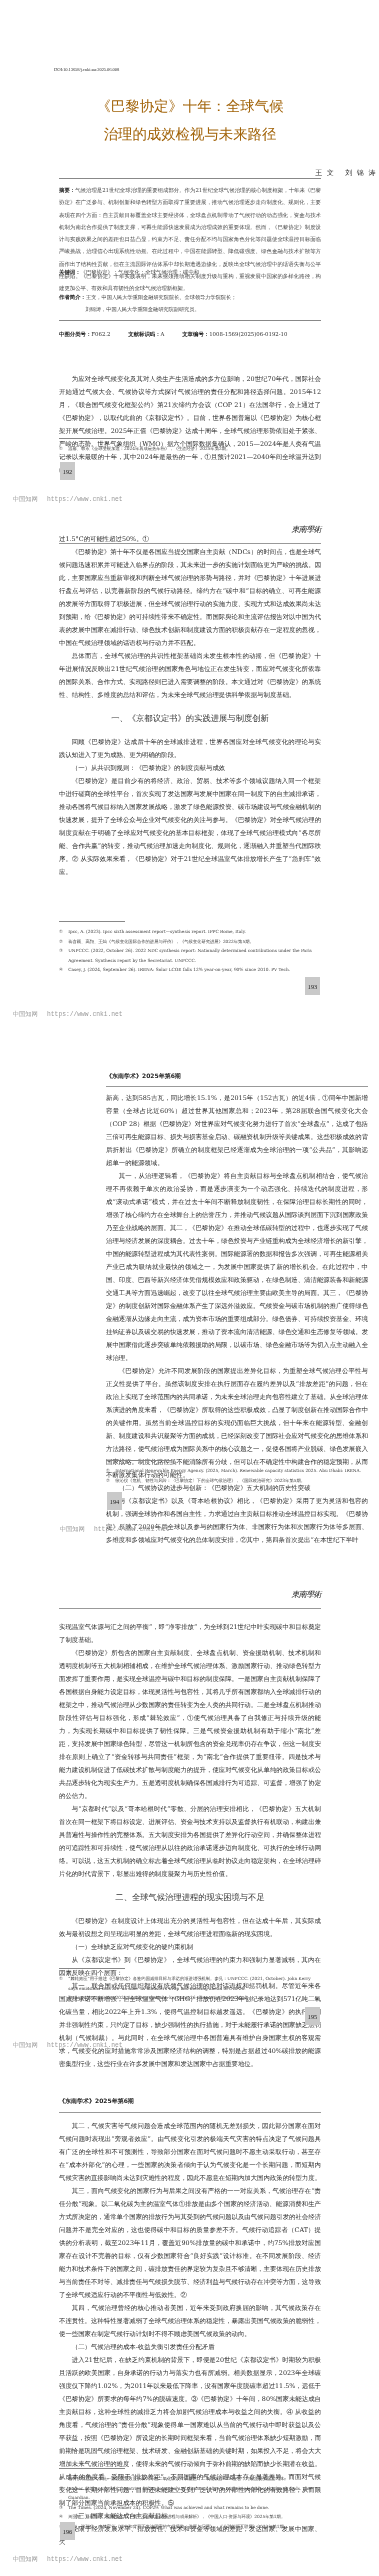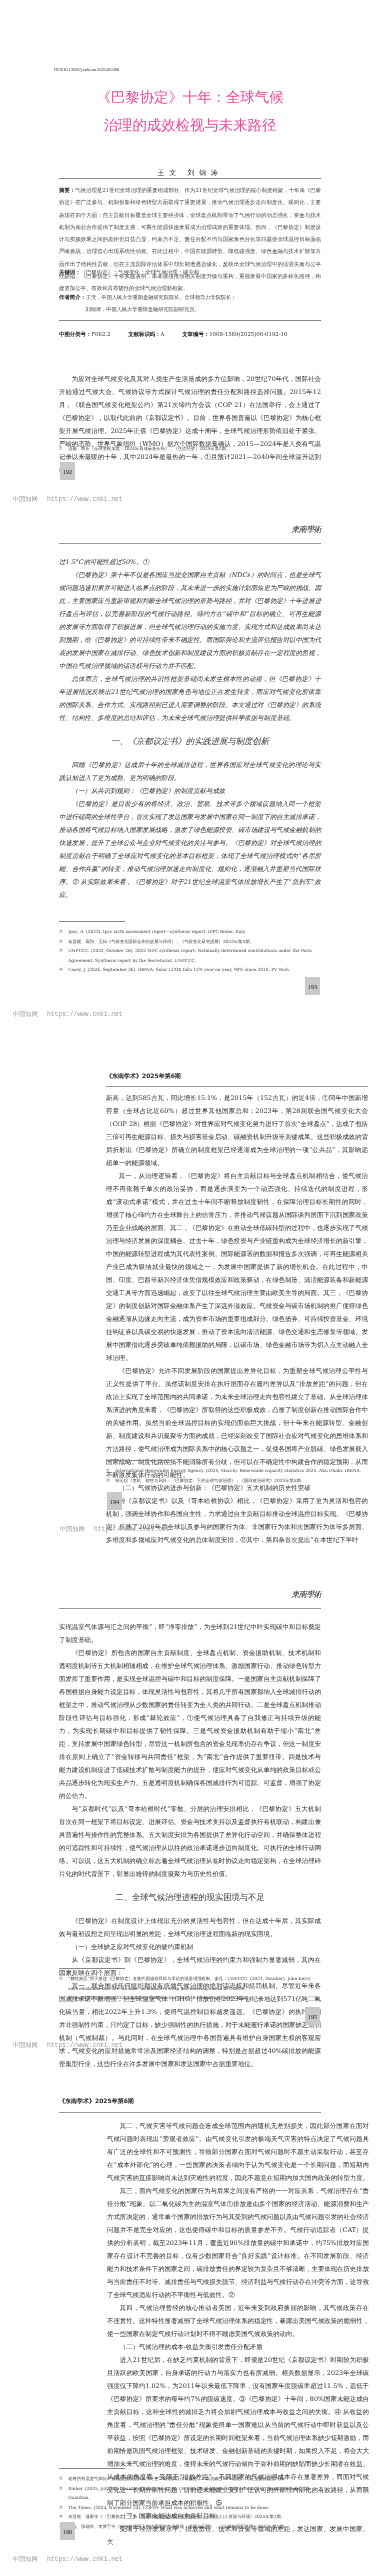--- a/index.html
+++ b/index.html
@@ -9,22 +9,22 @@
     height: 2576px;
     position: relative;
     overflow: hidden;
     font-family: "DejaVu Serif", "Liberation Serif", serif;
     color: #222;
   }
   .page { position: absolute; left: 0; width: 380px; }
   .content { position: absolute; left: 59px; width: 262px; }
 
   .doi { position: absolute; left: 54px; top: 67px; font-size: 4.6px; color: #333; font-family: "Liberation Serif", serif; letter-spacing: -0.1px; }
-  .title { position: absolute; left: 0; width: 380px; top: 83px; text-align: center; font-family: "DejaVu Sans", sans-serif; font-size: 14.4px; line-height: 28px; color: #ec4899; font-weight: normal; }
-  .authors { position: absolute; left: 0; width: 380px; top: 168px; text-align: center; font-size: 7px; color: #333; letter-spacing: 4.6px; }
+  .title { position: absolute; left: 0; width: 380px; top: 92px; text-align: center; font-family: "DejaVu Sans", sans-serif; font-size: 14.4px; line-height: 28px; color: #a16207; font-weight: normal; }
+  .authors { position: absolute; left: 0; width: 380px; top: 168px; text-align: right; font-size: 7px; color: #333; letter-spacing: 4.6px; }
   .rule { position: absolute; left: 59px; width: 262px; height: 0.6px; background: #888; }
   .rule.thick { height: 1.2px; background: #999; }
 
   .abstract { position: absolute; left: 59px; width: 262px; top: 184px; font-size: 5.4px; line-height: 12.3px; color: #444; text-align: justify; }
   .lbl { font-family: "DejaVu Sans", sans-serif; font-weight: bold; color: #222; font-size: 5.4px; }
   .kw { position: absolute; left: 59px; top: 269px; font-size: 5.4px; color: #444; }
   .authinfo { position: absolute; left: 59px; top: 291px; font-size: 5.2px; line-height: 12px; color: #444; }
   .authinfo .indent { padding-left: 26.5px; }
   .cls { position: absolute; left: 59px; top: 331px; font-size: 5.4px; color: #333; width: 262px; }
   .cls span.item { display: inline-block; margin-right: 16px; }
@@ -84,21 +84,21 @@
         <span class="txt">温馨、韩永《全球变暖加速：2024年再成最热年份》，《生态经济》2025年第2期。</span>
       </div>
   </div>
   <div class="pagenum" style="left:60px;top:462px;">192</div>
   <div class="watermark" style="top:495px;"><span>中国知网</span><span class="url">https://www.cnki.net</span></div>
 </div>
 
 <div class="page" style="top:506px;height:535px;">
   <div class="journal-logo" style="top:18.4px;">東南學術</div>
   <div class="rule thick" style="top:37px;"></div>
-  <div class="content body" style="top:50px;font-style:italic;">
+  <div class="content body" style="top:27px;">
     <p class="noindent">过1.5°C的可能性超过50%。①</p>
     <p>《巴黎协定》第十年不仅是各国应当提交国家自主贡献（NDCs）的时间点，也是全球气候问题迅速积累并可能进入临界点的阶段，其未来进一步的实施计划面临更为严峻的挑战。因此，主要国家应当重新审视和判断全球气候治理的形势与路径，并对《巴黎协定》十年进展进行盘点与评估，以完善新阶段的气候行动路径。缔约方在“碳中和”目标的确立、可再生能源的发展等方面取得了积极进展，但全球气候治理行动的实施力度、实现方式和达成效果尚未达到预期，给《巴黎协定》的可持续性带来不确定性。而国际舆论和主流评估报告对以中国为代表的发展中国家在减排行动、绿色技术创新和制度建设方面的积极贡献存在一定程度的忽视，中国在气候治理领域的话语权与行动力并不匹配。</p>
     <p>总体而言，全球气候治理的共识性框架基础尚未发生根本性的动摇，但《巴黎协定》十年进展情况反映出21世纪气候治理的国家角色与地位正在发生转变，而应对气候变化所依靠的国际关系、合作方式、实现路径则已进入需要调整的阶段。本文通过对《巴黎协定》的系统性、结构性、多维度的总结和评估，为未来全球气候治理提供科学依据与制度基础。</p>
     <div class="section-head">一、《京都议定书》的实践进展与制度创新</div>
     <p>回顾《巴黎协定》达成后十年的全球减排进程，世界各国应对全球气候变化的理论与实践认知进入了更为成熟、更为明确的阶段。</p>
     <p>（一）从共识到规则：《巴黎协定》的制度贡献与成效</p>
     <p>《巴黎协定》是目前少有的将经济、政治、贸易、技术等多个领域议题纳入同一个框架中进行磋商的全球性平台，首次实现了发达国家与发展中国家在同一制度下的自主减排承诺，推动各国将气候目标纳入国家发展战略，激发了绿色能源投资、碳市场建设与气候金融机制的快速发展，提升了全球公众与企业对气候变化的关注与参与。《巴黎协定》对全球气候治理的制度贡献在于明确了全球应对气候变化的基本目标框架，体现了全球气候治理模式向“各尽所能、合作共赢”的转变，推动气候治理加速走向制度化、规则化，逐渐融入并重塑当代国际秩序。② 从实际效果来看，《巴黎协定》对于21世纪全球温室气体排放增长产生了“急刹车”效应。</p>
   </div>
   <div class="fn-rule" style="top:415px;"></div>
   <div class="footnotes" style="top:421px;">
@@ -168,21 +168,21 @@
         <span class="txt">“棘轮效应”用于描述《巴黎协定》各签约国减排目标与承诺的渐进增强机制。参见：UNFCCC. (2021, October). John Kerry says emissions cuts are 'do-able' as ministers wrap last meeting ahead of COP26. https://www.cnn.com/2021/10/02/europe/john-kerry-cop26-climate-intl/index.html。</span>
       </div>
   </div>
   <div class="pagenum" style="left:305px;top:465px;">195</div>
   <div class="watermark" style="top:499px;"><span>中国知网</span><span class="url">https://www.cnki.net</span></div>
 </div>
 
 <div class="page" style="top:2077px;height:499px;">
   <div class="journal-head" style="top:19.6px;">《东南学术》2025年第6期</div>
   <div class="rule thick" style="top:35px;"></div>
-  <div class="content body" style="top:43px;margin-left:48px;">
+  <div class="content body" style="top:43px;">
     <p>其二，气候灾害等气候问题会造成全球范围内的随机无差别损失，因此部分国家在面对气候问题时表现出“旁观者效应”。由气候变化引发的极端天气灾害的特点决定了气候问题具有广泛的全球性和不可预测性，导致部分国家在面对气候问题时不愿主动采取行动，甚至存在“成本外部化”的心理，一些国家的决策者倾向于认为气候变化是一个长期问题，而短期内气候灾害的直接影响尚未达到灾难性的程度，因此不愿意在短期内加大国内政策的转型力度。</p>
     <p>其三，面向气候变化的国家行为与后果之间没有严格的一一对应关系，气候治理存在“责任分散”现象。以二氧化碳为主的温室气体①排放是由多个国家的经济活动、能源消费和生产方式所决定的，通常单个国家的排放行为与其受到的气候问题以及由气候问题引发的社会经济问题并不是完全对应的，这也使得碳中和目标的质量参差不齐。气候行动追踪者（CAT）提供的分析表明，截至2023年11月，覆盖近90%排放量的碳中和承诺中，约75%排放对应国家存在设计不完善的目标，仅有少数国家符合“良好实践”设计标准。在不同发展阶段、经济能力和技术条件下的国家之间，碳排放责任的界定较为复杂且不够清晰，主要体现在历史排放与当前责任不对等、减排责任与气候损失脱节、经济利益与气候行动存在冲突等方面，这导致了全球气候适应行动的不平衡性与低效性。②</p>
     <p>其四，气候治理曾经的核心推动者美国，近年来受到政府换届的影响，其气候政策存在不连贯性。这种特性显著减弱了全球气候治理体系的稳定性，暴露出美国气候政策的脆弱性，使一些国家在制定气候行动计划时不得不顾虑美国气候政策的动向。</p>
     <p>（二）气候治理的成本-收益失衡引发责任分配矛盾</p>
     <p>进入21世纪后，在缺乏约束机制的背景下，即便是20世纪《京都议定书》时期较为积极且活跃的欧美国家，自身承诺的行动力与落实力也有所减弱。相关数据显示，2023年全球碳强度仅下降约1.02%，为2011年以来最低下降率，没有国家年度脱碳率超过11.5%，远低于《巴黎协定》所要求的每年约7%的脱碳速度。③《巴黎协定》十年间，80%国家未能达成自主贡献目标，这种全球性的减排乏力将会加剧气候治理成本与收益之间的失衡。④ 从收益的角度看，气候治理的“责任分散”现象使得单一国家难以从当前的气候行动中即时获益以及公平获益，按照《巴黎协定》所设定的长期时间框架来看，当前气候治理体系缺少短期激励，而前期恰是巩固气候治理框架、技术研发、金融创新基础的关键时期，如果投入不足，将会大大增加未来气候治理的难度，使得未来的气候行动倾向于弥补前期的缺陷而缺少长期潜在收益。从成本的角度看，受限于“排放差距”，不同国家的气候治理成本存在显著差异，而面对气候变化这一长期外部性问题，目前还未能建立受到广泛认可的外部性内部化的有效路径，从而限制了部分国家当前承担成本的积极性。⑤</p>
     <p>（三）国家未能达成自主贡献目标</p>
     <p>受限于经济发展水平、排放责任、技术和资金等领域的差距，发达国家、发展中国家、欠</p>
   </div>
   <div class="fn-rule" style="top:391px;"></div>
   <div class="footnotes" style="top:397px;">

